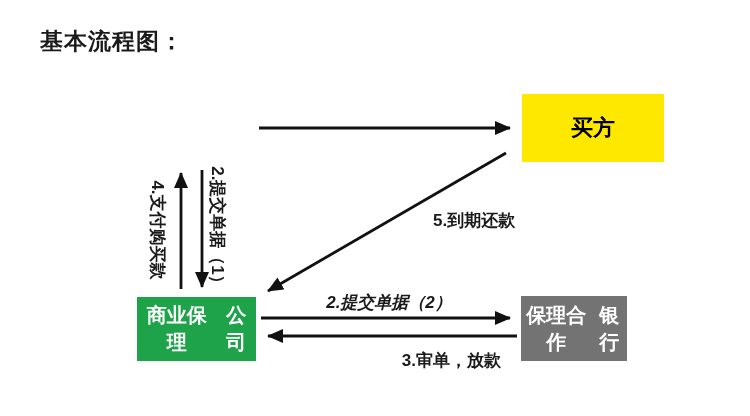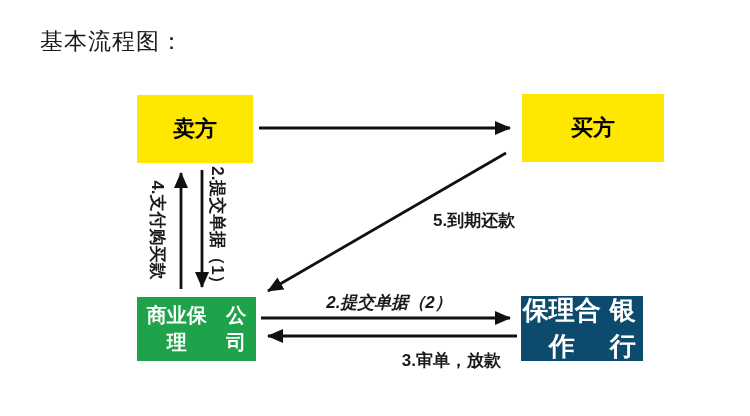--- a/index.html
+++ b/index.html
@@ -2,30 +2,30 @@
 <html><head>
 <meta charset="utf-8">
 <style>
   html,body{margin:0;padding:0;background:#ffffff;}
   body{font-family:"Liberation Sans",sans-serif;}
   .canvas{
     position:relative;width:750px;height:416px;background:#ffffff;overflow:hidden;
   }
   .title{
     position:absolute;left:40px;top:26px;
-    font-size:23px;font-weight:400;color:#1a1a1a;letter-spacing:1px;white-space:nowrap;
+    font-size:23px;font-weight:700;color:#1a1a1a;letter-spacing:1px;white-space:nowrap;
   }
   .box{
     position:absolute;display:flex;align-items:center;justify-content:center;
     text-align:center;font-weight:700;
   }
   .box-seller{left:137px;top:95px;width:116px;height:68px;background:#FFE800;color:#000;font-size:22px;}
   .box-buyer{left:522px;top:94px;width:142px;height:68px;background:#FFE800;color:#000;font-size:22px;}
   .box-factor{left:137px;top:297px;width:119px;height:64px;background:#1EA24A;color:#fff;font-size:20px;}
-  .box-bank{left:521px;top:296px;width:122px;height:65px;background:#0c4a6e;color:#fff;font-size:26px;}
+  .box-bank{left:521px;top:296px;width:106px;height:65px;background:#737373;color:#fff;font-size:20px;}
   .two-line{display:flex;flex-direction:row;line-height:1.35;}
   .arrow-label{
     position:absolute;font-size:17px;font-weight:700;color:#1a1a1a;white-space:nowrap;
   }
   .lbl-supply{left:287px;top:101px;width:200px;text-align:center;}
   .lbl-repay{left:433px;top:209px;}
   .lbl-submit2{left:289px;top:291px;width:200px;text-align:center;font-style:italic;}
   .lbl-review{left:301px;top:349px;width:200px;text-align:right;}
   .vlabel{
     position:absolute;font-size:17px;font-weight:700;color:#1a1a1a;white-space:nowrap;
@@ -50,23 +50,20 @@
       </marker>
     </defs>
     <line x1="259" y1="128" x2="510" y2="128" marker-end="url(#head)"></line>
     <line x1="202" y1="170" x2="202" y2="287" marker-end="url(#head)"></line>
     <line x1="181" y1="289" x2="181" y2="173" marker-end="url(#head)"></line>
     <line x1="506" y1="153" x2="268" y2="291" marker-end="url(#head)"></line>
     <line x1="261" y1="318" x2="510" y2="318" marker-end="url(#head)"></line>
     <line x1="517" y1="336" x2="268" y2="336" marker-end="url(#head)"></line>
   </svg>
 
-  <div class="box box-seller">
-    <span>卖方</span>
-  </div>
 
   <div class="box box-buyer">
     <span>买方</span>
   </div>
 
   <div class="box box-factor">
     <span class="two-line">
       <span>商业保理</span>
       <span>公司</span>
     </span>

